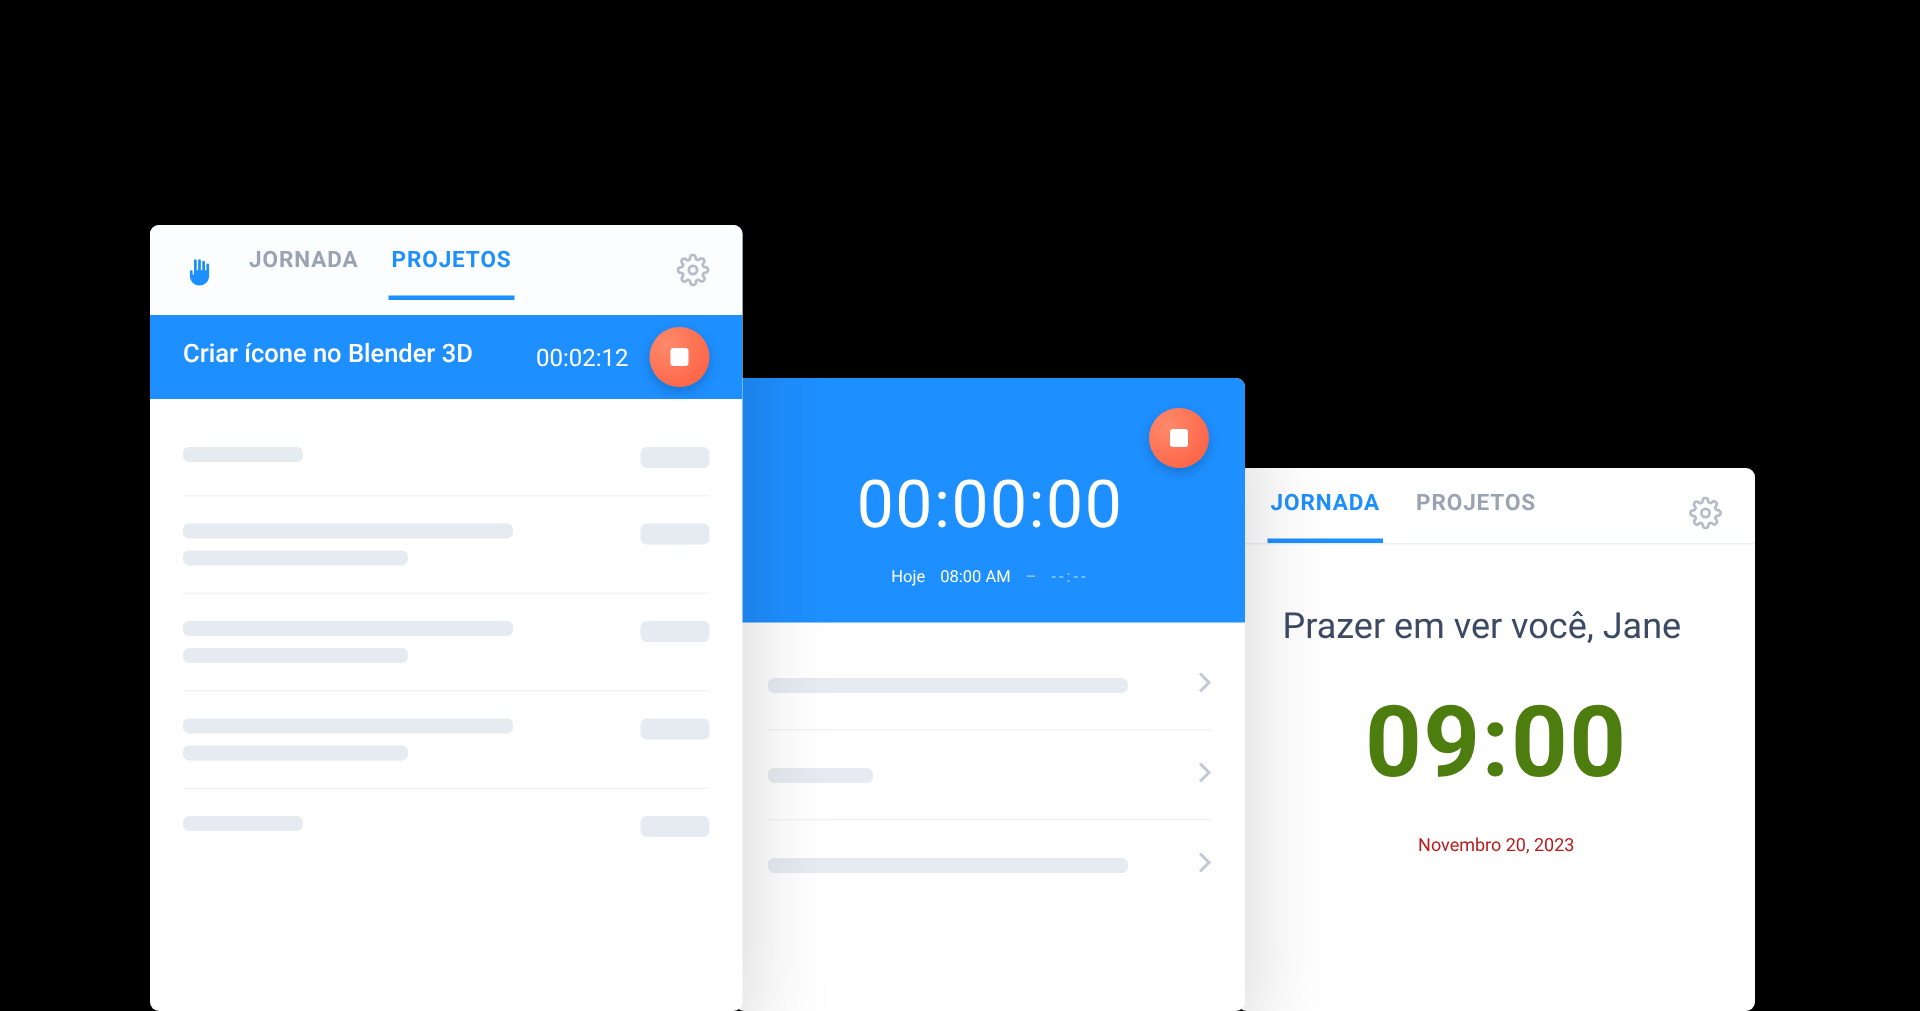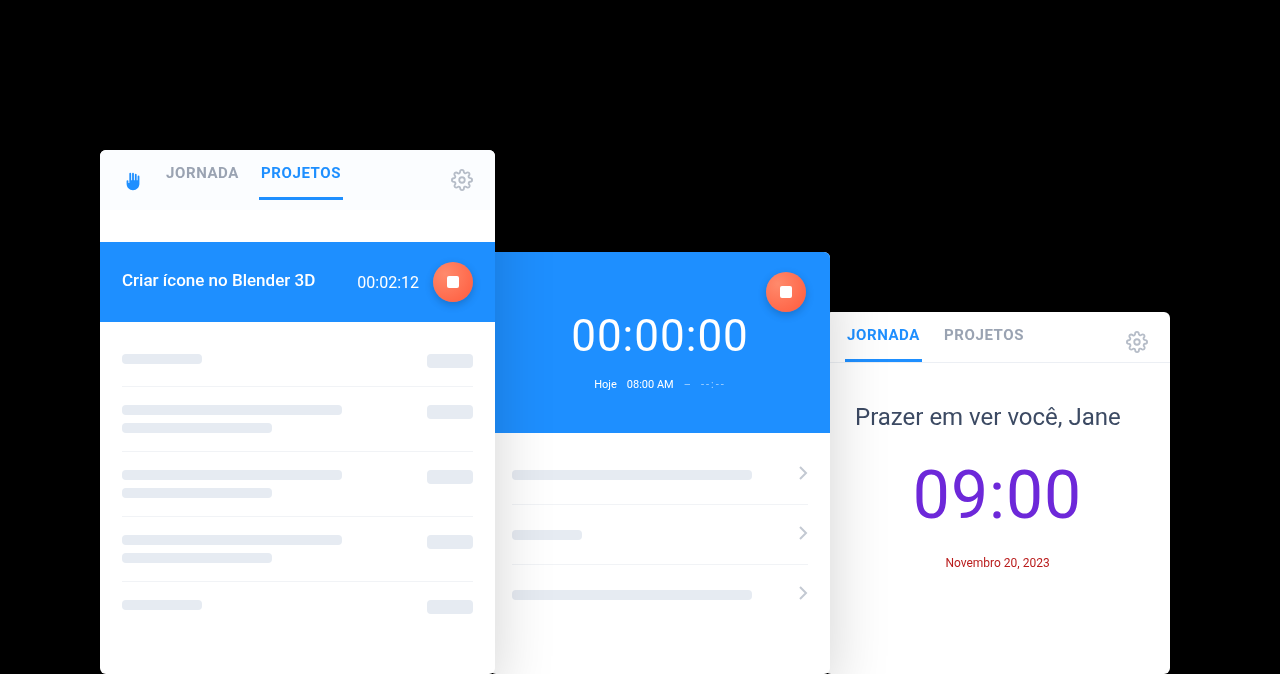--- a/index.html
+++ b/index.html
@@ -45,25 +45,24 @@
       position:absolute;
       left:-2px; right:-2px; bottom:0;
       height:3px;
       background:#1e8fff;
     }
     .gear-icon { color: #b6bdc8; cursor:pointer; }
     .gear-icon svg { width: 22px; height: 22px; }
     .card1-active-task {
       background: #1e8fff;
       color: #fff;
-      padding: 20px 22px;
+      padding: 8px 22px;
       display:flex;
       align-items:center;
       gap: 14px;
-      margin-top: 32px;
     }
     .task-info { flex: 1; }
     .task-title { font-size: 17px; font-weight: 500; margin-bottom: 4px; }
     .task-sub { font-size: 14px; opacity: 0.85; }
     .task-sub .sep { opacity: 0.6; padding: 0 3px; }
     .task-time { font-size: 16px; font-weight: 400; }
     .stop-btn {
       width: 40px; height: 40px;
       border-radius: 50%;
       background: radial-gradient(circle at 30% 30%, #ff8a6c, #ff5a3c);
@@ -84,21 +83,21 @@
     .sk.long { width: 220px; }
     .sk.med { width: 150px; }
     .sk.pill { width: 46px; height: 14px; }
     .sk.single { width: 80px; height: 10px; }
 
     
     .card2 { left: 490px; top: 252px; width: 340px; height: 422px; }
     .card2-header {
       background: #1e8fff;
       color: #fff;
-      padding: 20px 24px 42px 24px;
+      padding: 20px 24px 24px 24px;
       position: relative;
     }
     .card2 .stop-corner {
       position: absolute;
       top: 20px; right: 24px;
     }
     .big-timer {
       font-size: 44px;
       font-weight: 400;
       text-align: center;
@@ -129,21 +128,21 @@
     
     .card3 { left: 825px; top: 312px; width: 345px; height: 362px; }
     .card3-header {
       display:flex; align-items:center; justify-content:space-between;
       padding: 14px 22px 0 22px;
       border-bottom: 1px solid #eceff4;
     }
     .card3-tabs { display:flex; gap: 24px; }
     .card3-body { padding: 40px 30px; text-align:center; }
     .greeting { font-size: 24px; font-weight: 400; color: #3c4a63; margin-bottom: 26px; text-align:left; }
-    .big-clock { font-size: 66px; font-weight: 400; color: #6d28d9; letter-spacing: 1px; }
+    .big-clock { font-size: 66px; font-weight: 700; color: #4d7c0f; letter-spacing: 1px; }
     .date { font-size: 12px; color: #b91c1c; margin-top: 22px; }
   </style>
 </head>
 <body>
 
 <div class="card card3">
   <div class="card3-header">
     <div class="card3-tabs">
       <div class="tab active">JORNADA</div>
       <div class="tab">PROJETOS</div>

